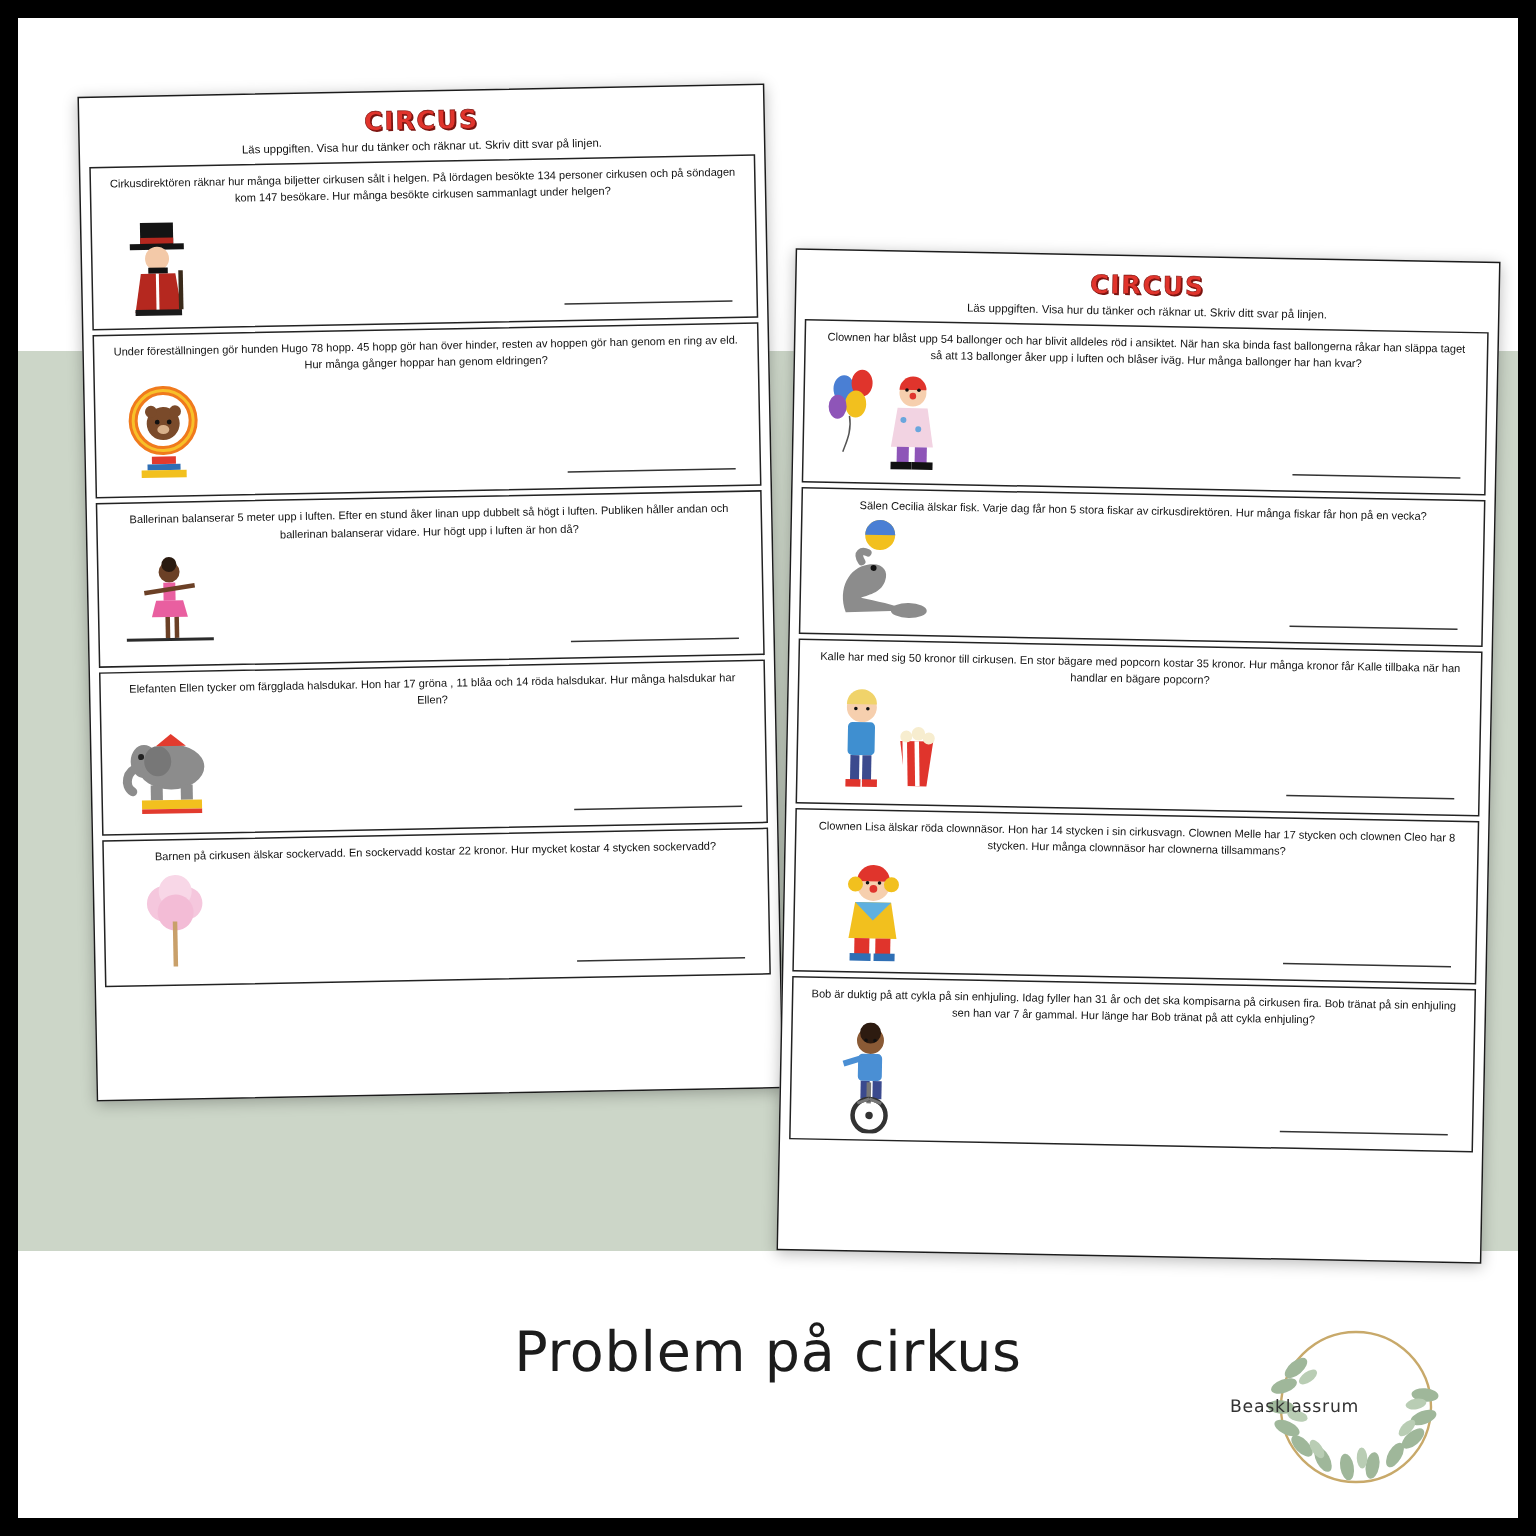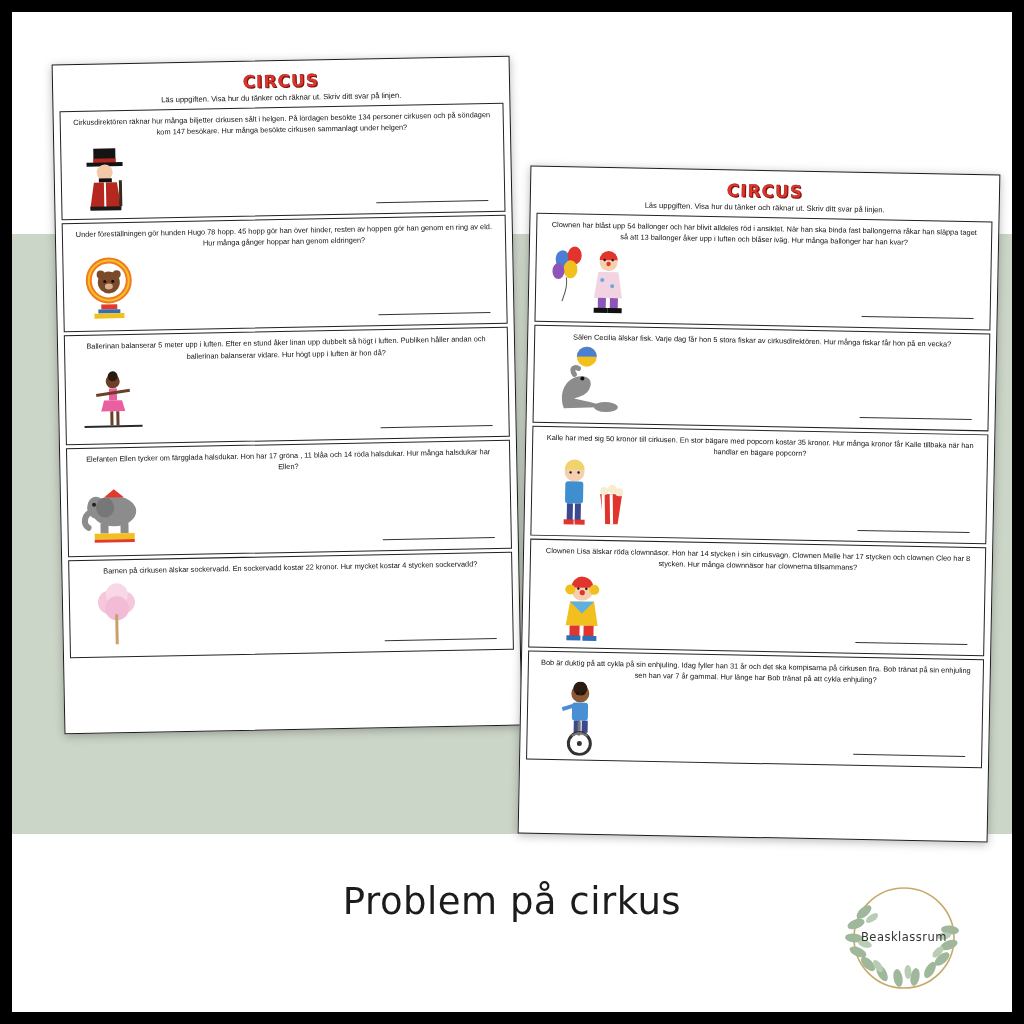--- a/index.html
+++ b/index.html
@@ -111,21 +111,21 @@
     margin-top:10px;
   }
   .brand{
     position:absolute;
     right:24px;bottom:16px;
     width:168px;height:118px;
   }
   .brand-text{
     position:absolute;
     left:0;right:0;top:52px;
-    text-align:center;
+    text-align:left;
     font-family:"DejaVu Sans", sans-serif;
     font-size:11.5px;
     color:#333;
     letter-spacing:.5px;
   }
 </style>
 </head>
 <body>
 
 <div class="stage">

